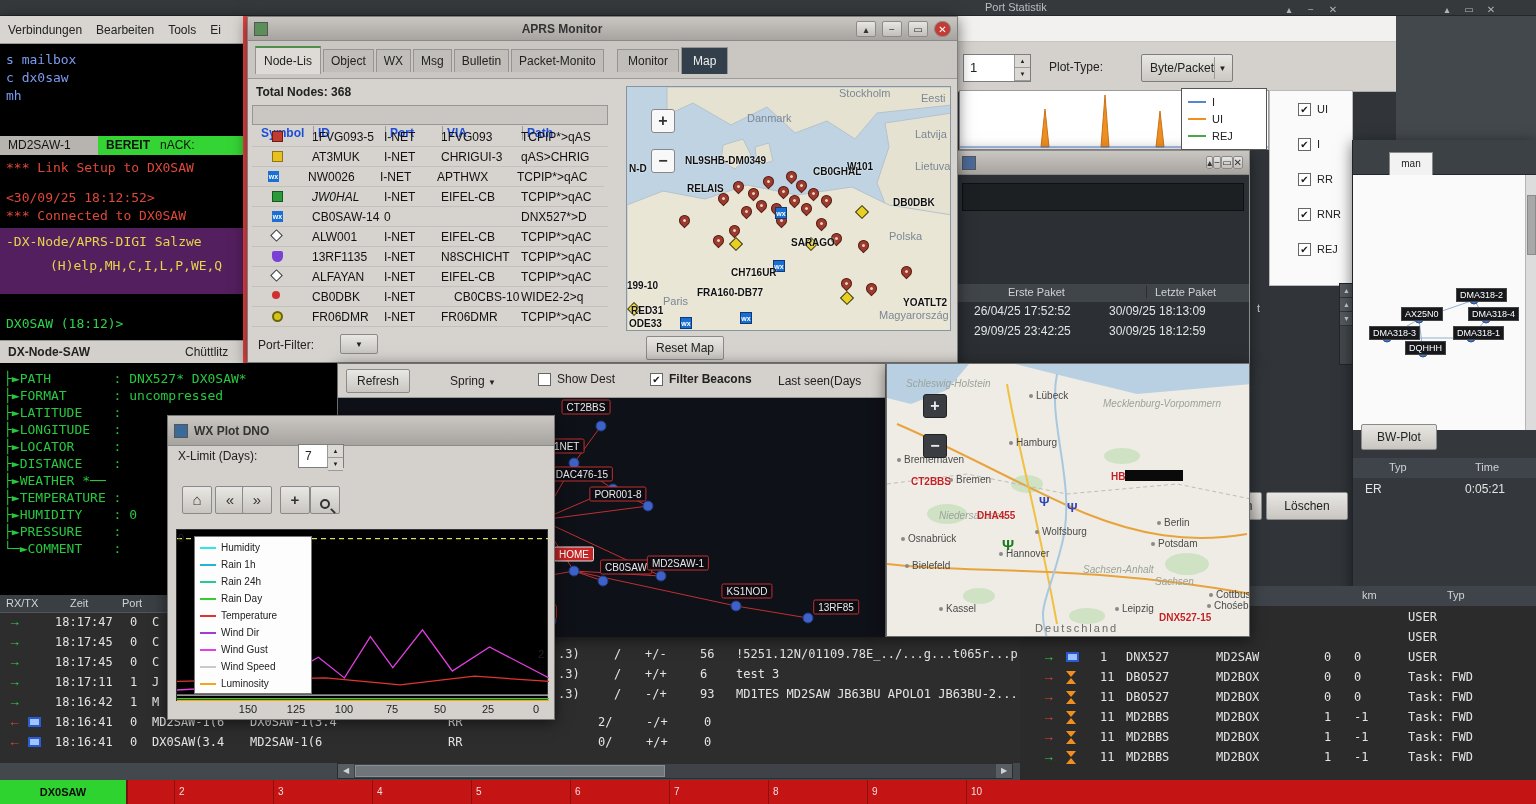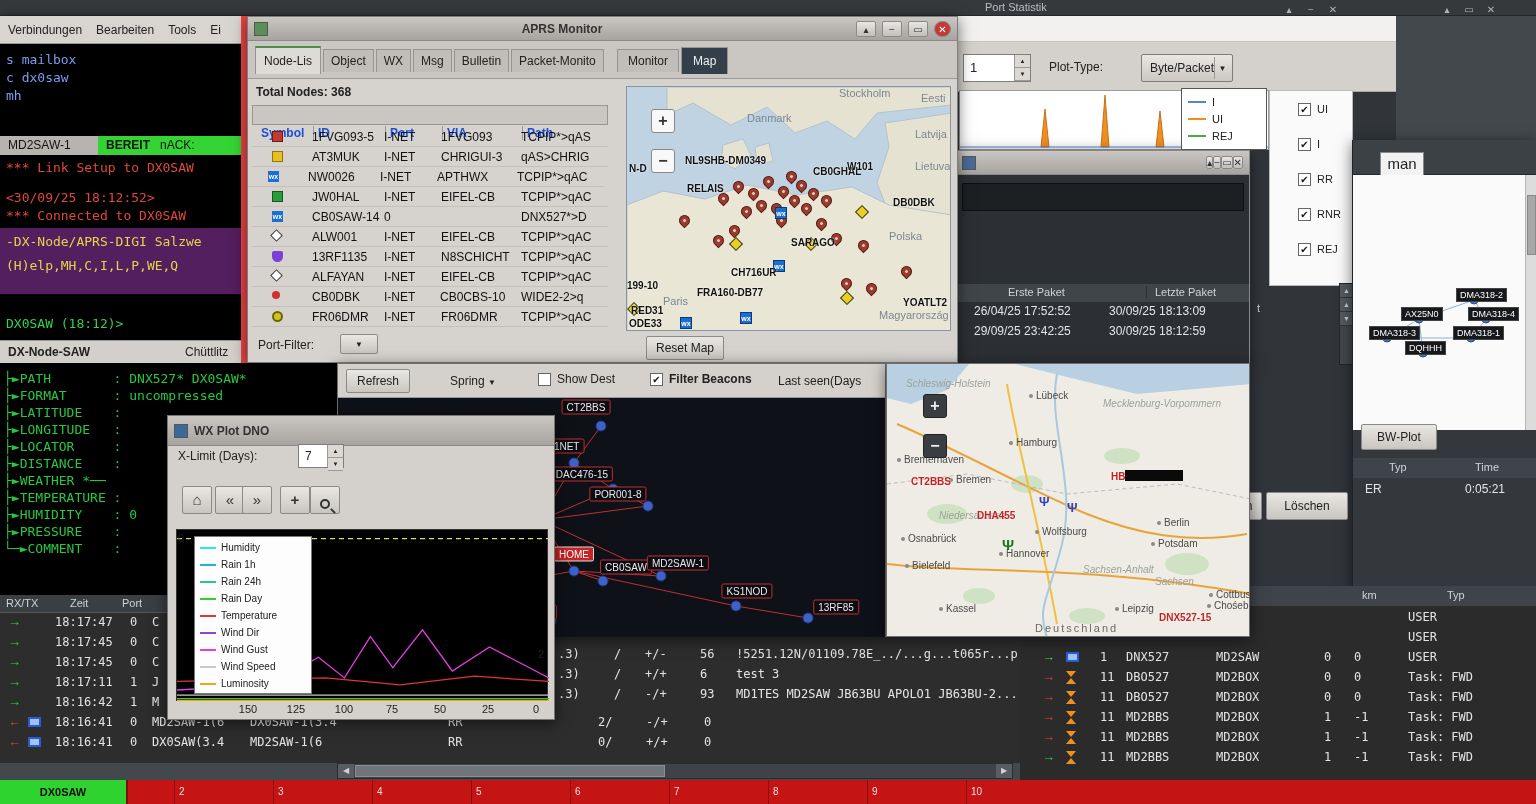--- a/index.html
+++ b/index.html
@@ -15,21 +15,21 @@
   .winbtn{width:20px;height:16px;text-align:center;font-size:10px;line-height:15px;color:#333;
     background:linear-gradient(#e8e6e2,#c2bfbb);border:1px solid #8a8a8a;border-radius:2px;cursor:default}
   .winbtn.close{background:#c43b35;color:#fff;border-radius:8px;width:17px;height:16px}
   .btn{background:linear-gradient(#e9e7e3,#c9c6c1);border:1px solid #8a8a8a;border-radius:2px;
     text-align:center;font-size:12px;color:#222;display:flex;align-items:center;justify-content:center}
   
   #topbar{position:absolute;left:0;top:0;width:1536px;height:16px;background:#36393c;border-bottom:1px solid #24262a}
   #topbar .ttl{position:absolute;left:985px;top:1px;color:#b9bec3;font-size:11px}
   .tbico{display:inline-block;width:22px;color:#aeb4b9;font-size:10px;text-align:center}
   
-  #term-win{left:0;top:16px;width:247px;height:405px;background:#fde047;border-right:6px solid #ef4444}
+  #term-win{left:0;top:16px;width:247px;height:405px;background:#fde047;border-right:4px solid #ef4444}
   #term-menu{position:absolute;left:0;top:0;width:100%;height:28px;background:#d8d5d1;
     border-bottom:1px solid #9a9a9a;display:flex;align-items:center;gap:14px;padding-left:8px;font-size:12px}
   #term-screen{position:absolute;left:0;top:28px;width:100%;height:296px;background:#000;overflow:hidden}
   .tline{position:absolute;left:6px;font-family:"DejaVu Sans Mono",monospace;font-size:13px;white-space:pre}
   .tblue{color:#7a9cf0}.tred{color:#e0483a}.tgreen{color:#2fd34a}.tyellow{color:#e8d44a}
   #term-strip{position:absolute;left:0;width:100%;height:19px;background:#b7b4b0;font-size:12px}
   #term-strip .grn{position:absolute;left:98px;top:0;right:0;bottom:0;background:#35d435;color:#111}
   #term-purple{position:absolute;left:0;width:100%;height:66px;background:#531f5e}
   #term-status{position:absolute;left:0;top:324px;width:100%;height:23px;background:#d3d0cc;
     border-top:1px solid #999;display:flex;align-items:center;font-size:12px}
@@ -110,22 +110,22 @@
   .sbarr{height:14px;text-align:center;font-size:7px;color:#cfd3d7;background:#565b60;border-bottom:1px solid #33363a;line-height:14px}
   
   #paket-win{left:955px;top:150px;width:295px;height:215px;background:#2c3034;border:1px solid #8a8a8a}
   #paket-input{position:absolute;left:6px;top:32px;width:282px;height:28px;background:#1d2023;border:1px solid #0e1012}
   #paket-hdr{position:absolute;left:0;top:133px;width:100%;height:18px;background:#40454a;color:#cfd3d7;font-size:11px}
   .pkcell{position:absolute;top:2px;white-space:nowrap}
   .pkrow{position:absolute;left:0;width:100%;height:20px;color:#e4e4e4;font-size:12px}
   
   #right-win{left:1352px;top:140px;width:184px;height:460px;background:#34383c;border-left:1px solid #202327}
   #right-tabs{position:absolute;left:0;top:0;width:100%;height:35px;background:#3c4145;border-bottom:1px solid #24272b}
-  #right-tab{position:absolute;left:27px;top:12px;width:44px;height:23px;background:#f2f2f2;border:1px solid #888;
-    border-bottom:none;font-size:15px;text-align:center;line-height:22px;color:#222}
+  #right-tab{position:absolute;left:36px;top:12px;width:44px;height:23px;background:#f2f2f2;border:1px solid #888;
+    border-bottom:none;font-size:10px;text-align:center;line-height:22px;color:#222}
   #right-panel{position:absolute;left:0;top:35px;width:184px;height:255px;background:#fafafa;overflow:hidden}
   .rnode{position:absolute;background:#16181c;color:#fff;font-size:9px;padding:1px 3px;border:1px solid #444;white-space:nowrap}
   #rp-sb{position:absolute;right:0;top:0;width:12px;height:100%;background:#dcdcdc;border-left:1px solid #b5b5b5}
   #rp-sb .thumb{position:absolute;left:1px;top:20px;width:9px;height:60px;background:#a8a8a8;border:1px solid #8a8a8a}
   .rhead{position:absolute;left:0;width:100%;height:20px;background:#3f444a;color:#cfd3d7;font-size:11px}
   .rval{position:absolute;color:#e4e4e4;font-size:12px}
   
   #rt-area{left:1020px;top:586px;width:516px;height:194px;background:#2b2b2b;position:absolute;overflow:hidden}
   
   #graph-win{left:337px;top:363px;width:549px;height:274px;background:#d4d1cc;border:1px solid #6e6e6e}
@@ -355,21 +355,21 @@
           <span class="abs" style="left:62px;top:2px">nACK:</span>
         </div>
       </div>
       <div id="term-red">
           <div class="tline tred" style="top: 116px;">*** Link Setup to DX0SAW</div>
           <div class="tline tred" style="top: 146px;">&lt;30/09/25 18:12:52&gt;</div>
           <div class="tline tred" style="top: 164px;">*** Connected to DX0SAW</div>
         </div>
       <div id="term-purple" style="top:184px">
           <div class="tline tyellow" style="top: 6px;">-DX-Node/APRS-DIGI Salzwe</div>
-          <div class="tline tyellow" style="top: 30px;">(H)elp,MH,C,I,L,P,WE,Q</div>
+          <div class="tline tyellow" style="top: 30px; margin-left: 44px;">(H)elp,MH,C,I,L,P,WE,Q</div>
         </div>
       <div class="tline tgreen" style="top:272px">DX0SAW (18:12)&gt;</div>
     </div>
     <div id="term-status">
       <span style="margin-left:8px;font-weight:bold">DX-Node-SAW</span>
       <span style="margin-left:95px">Chüttlitz</span>
     </div>
   </div>
 
   <div id="info-panel">
@@ -509,21 +509,21 @@
         </div>
         <div class="abs" style="left: 0; top: 150px; width: 356px; height: 20px; border-bottom: 1px solid rgb(196, 193, 188);">
           <div class="abs sym sym-wx" style="left: 20px; top: 4px;">wx</div>
           <div class="acell" style="left: 60px;">NW0026</div>
           <div class="acell" style="left: 132px;">I-NET</div>
           <div class="acell" style="left: 189px;">APTHWX</div>
           <div class="acell" style="left: 269px;">TCPIP*&gt;qAC</div>
         </div>
         <div class="abs" style="left: 4px; top: 170px; width: 356px; height: 20px; border-bottom: 1px solid rgb(196, 193, 188);">
           <div class="abs sym sym-node" style="left: 20px; top: 4px;"></div>
-          <div class="acell" style="left: 60px;">JW0HAL</div>
+          <div class="acell" style="left: 60px; font-style: italic;">JW0HAL</div>
           <div class="acell" style="left: 132px;">I-NET</div>
           <div class="acell" style="left: 189px;">EIFEL-CB</div>
           <div class="acell" style="left: 269px;">TCPIP*&gt;qAC</div>
         </div>
         <div class="abs" style="left: 4px; top: 190px; width: 356px; height: 20px; border-bottom: 1px solid rgb(196, 193, 188);">
           <div class="abs sym sym-wx" style="left: 20px; top: 4px;">wx</div>
           <div class="acell" style="left: 60px;">CB0SAW-14</div>
           <div class="acell" style="left: 132px;">0</div>
           <div class="acell" style="left: 269px;">DNX527*&gt;D</div>
         </div>
@@ -545,21 +545,21 @@
           <div class="abs sym sym-diamond" style="left: 20px; top: 4px;"></div>
           <div class="acell" style="left: 60px;">ALFAYAN</div>
           <div class="acell" style="left: 132px;">I-NET</div>
           <div class="acell" style="left: 189px;">EIFEL-CB</div>
           <div class="acell" style="left: 269px;">TCPIP*&gt;qAC</div>
         </div>
         <div class="abs" style="left: 4px; top: 270px; width: 356px; height: 20px; border-bottom: 1px solid rgb(196, 193, 188);">
           <div class="abs sym sym-reddot" style="left: 20px; top: 4px;"></div>
           <div class="acell" style="left: 60px;">CB0DBK</div>
           <div class="acell" style="left: 132px;">I-NET</div>
-          <div class="acell" style="left: 188px;">CB0CBS-10</div>
+          <div class="acell" style="left: 202px;">CB0CBS-10</div>
           <div class="acell" style="left: 269px;">WIDE2-2&gt;q</div>
         </div>
         <div class="abs" style="left: 4px; top: 290px; width: 356px; height: 20px; border-bottom: 1px solid rgb(196, 193, 188);">
           <div class="abs sym sym-star" style="left: 20px; top: 4px;"></div>
           <div class="acell" style="left: 60px;">FR06DMR</div>
           <div class="acell" style="left: 132px;">I-NET</div>
           <div class="acell" style="left: 189px;">FR06DMR</div>
           <div class="acell" style="left: 269px;">TCPIP*&gt;qAC</div>
         </div>
       </div>

